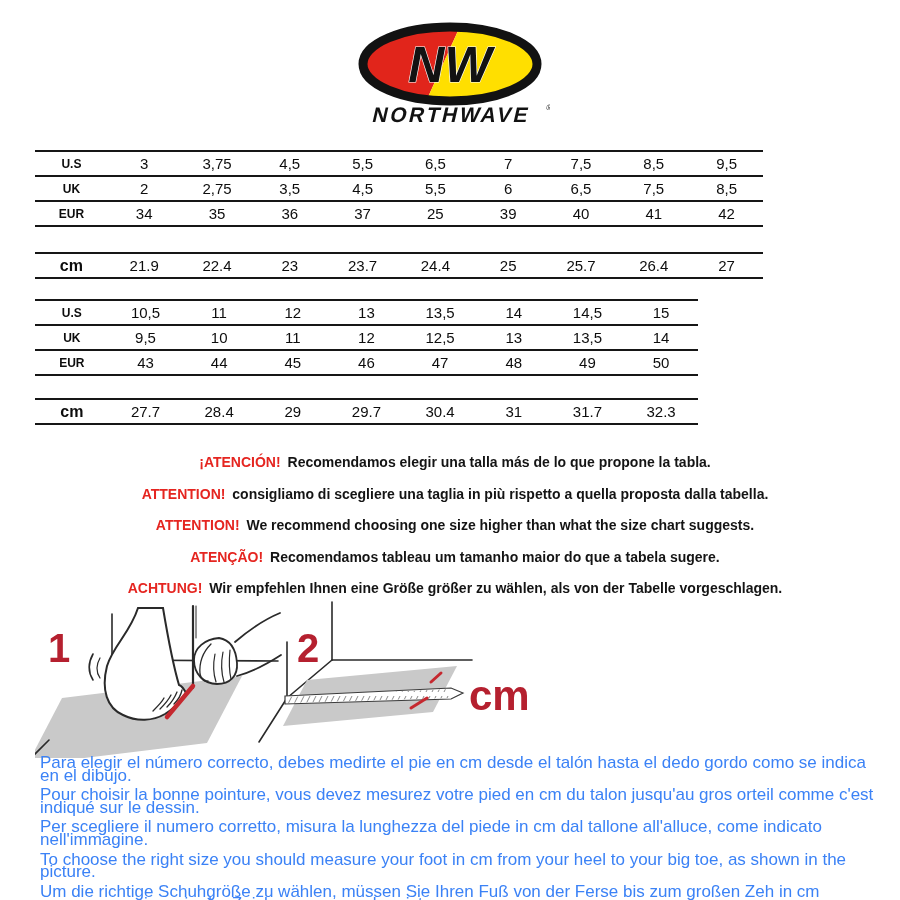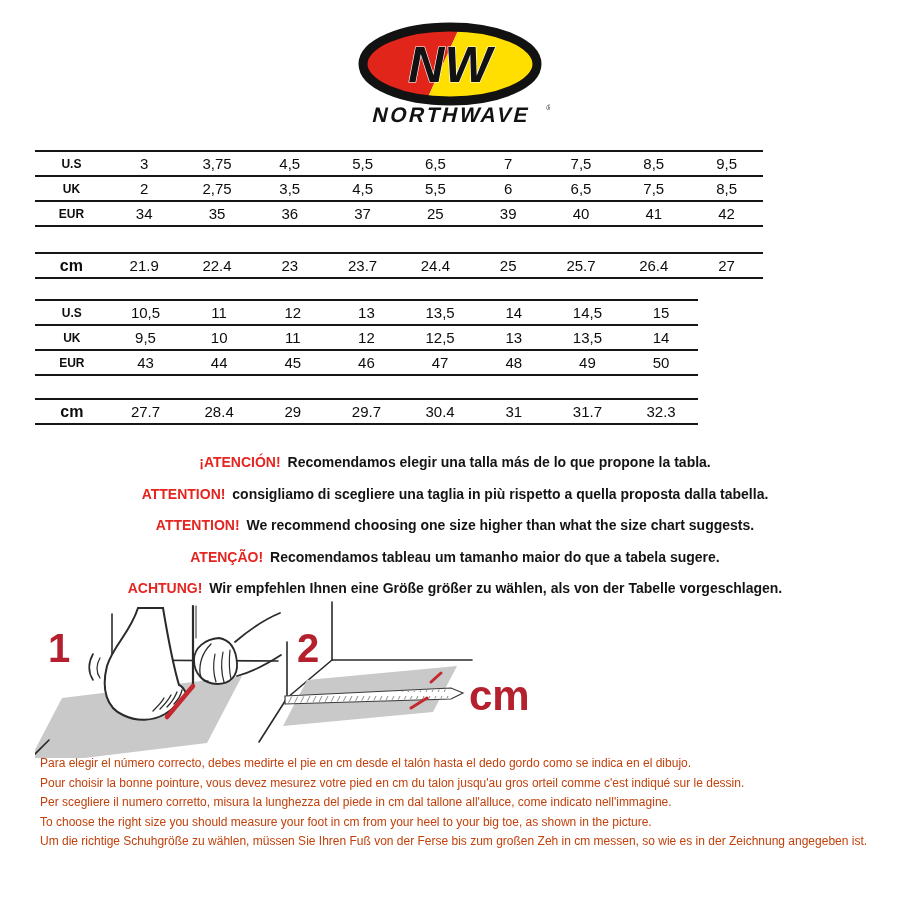--- a/index.html
+++ b/index.html
@@ -27,21 +27,21 @@
   .warnings{position:absolute;left:40px;top:448px;width:830px;}
   .warn-line{margin:4px;height:27.5px;font-size:14px;font-weight:700;line-height:20px;text-align:center;}
   .warn-label{color:#e52520;margin-right:3px;}
   .warn-text{color:#141414;}
 
   
   .diagram-svg{position:absolute;left:35px;top:598px;}
 
   
   .instructions{position:absolute;left:40px;top:757px;width:845px;}
-  .instr-line{margin:0 0 7px 0;font-size:12px;font-weight:400;line-height:12.6px;color:#c2410c;}
+  .instr-line{margin:0 0 7px 0;font-size:17px;font-weight:400;line-height:12.6px;color:#3b82f6;}
 </style>
 </head>
 <body>
 
 <div class="page">
 
   <svg class="logo-svg" width="200" height="105" viewBox="0 0 200 105">
     <defs>
       <clipPath id="ovalClip">
           <ellipse cx="100" cy="42" rx="84" ry="34"></ellipse>

